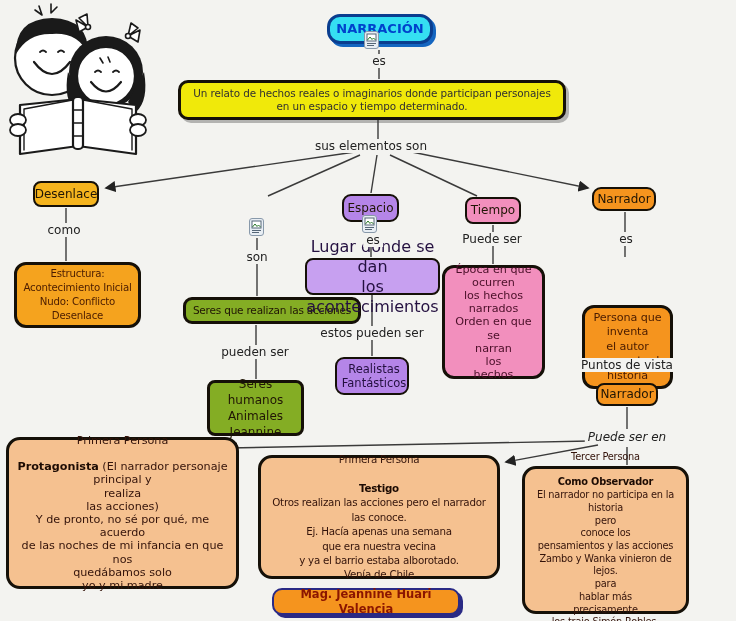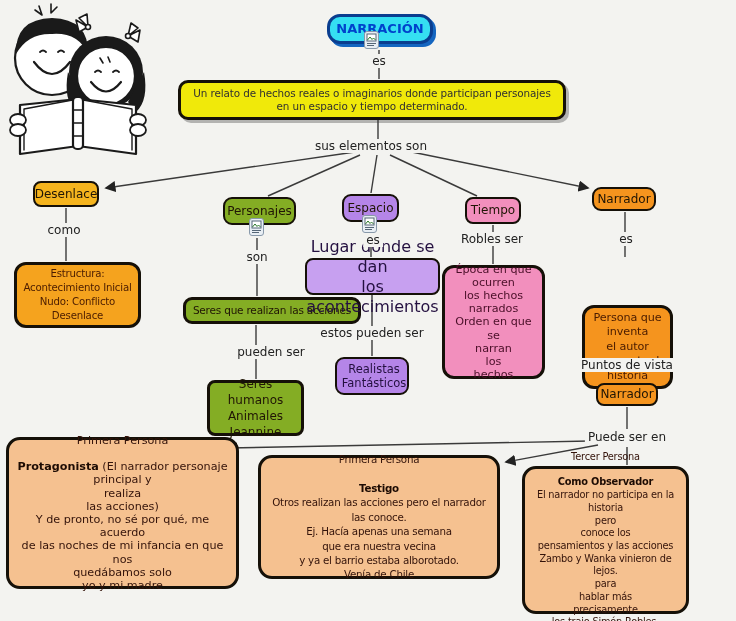--- a/index.html
+++ b/index.html
@@ -136,33 +136,32 @@
 en un espacio y tiempo determinado.</div>
   <div class="link-label" style="left:371px;top:139px;">sus elementos son</div>
 
   <div class="node" id="node-acciones">Desenlace</div>
   <div class="link-label" style="left:64px;top:223px;">como</div>
   <div class="node" id="node-estructura">Estructura:
 Acontecimiento Inicial
 Nudo: Conflicto
 Desenlace</div>
 
-  <div class="node" id="node-personajes">Personajes</div>
   <div class="res-icon" style="left:249px;top:218px;">
     <svg width="15" height="18" viewBox="0 0 15 18">
       <rect x="0.5" y="0.5" width="14" height="17" rx="2.5" fill="#e8eef4" stroke="#8899aa"></rect>
       <rect x="3" y="3" width="9" height="7" fill="#ffffff" stroke="#556677"></rect>
       <path d="M3.5,9 l2.5,-3 l2,2.5 l1.5,-1.5 l2,2" stroke="#2a7a2a" fill="none"></path>
       <line x1="3" y1="12.5" x2="12" y2="12.5" stroke="#556677"></line>
       <line x1="3" y1="14.5" x2="10" y2="14.5" stroke="#556677"></line>
     </svg>
   </div>
   <div class="link-label" style="left:257px;top:250px;">son</div>
   <div class="node" id="node-seres-acciones">Seres que realizan las acciones</div>
-  <div class="link-label" style="left:255px;top:345px;margin-left:16px;">pueden ser</div>
+  <div class="link-label" style="left:255px;top:345px;">pueden ser</div>
   <div class="node" id="node-seres-humanos">Seres humanos
 Animales
 Jeannine</div>
 
   <div class="node" id="node-espacio">Espacio</div>
   <div class="res-icon" style="left:362px;top:215px;">
     <svg width="15" height="18" viewBox="0 0 15 18">
       <rect x="0.5" y="0.5" width="14" height="17" rx="2.5" fill="#e8eef4" stroke="#8899aa"></rect>
       <rect x="3" y="3" width="9" height="7" fill="#ffffff" stroke="#556677"></rect>
       <path d="M3.5,9 l2.5,-3 l2,2.5 l1.5,-1.5 l2,2" stroke="#2a7a2a" fill="none"></path>
@@ -171,40 +170,40 @@
     </svg>
   </div>
   <div class="link-label" style="left:373px;top:233px;">es</div>
   <div class="node" id="node-lugar">Lugar donde se dan
 los acontecimientos</div>
   <div class="link-label" style="left:372px;top:326px;">estos pueden ser</div>
   <div class="node" id="node-realistas">Realistas
 Fantásticos</div>
 
   <div class="node" id="node-tiempo">Tiempo</div>
-  <div class="link-label" style="left:492px;top:232px;">Robles ser</div>
+  <div class="link-label" style="left:492px;top:232px;">Puede ser</div>
   <div class="node" id="node-epoca">Época en que
 ocurren
 los hechos
 narrados
 Orden en que se
 narran
 los
 hechos</div>
 
   <div class="node" id="node-narrador1">Narrador</div>
   <div class="link-label" style="left:626px;top:232px;">es</div>
   <div class="node" id="node-persona">Persona que
 inventa
 el autor
 para contar la
 historia</div>
   <div class="link-label" style="left:627px;top:358px;">Puntos de vista</div>
   <div class="node" id="node-narrador2">Narrador</div>
-  <div class="link-label" style="left:627px;top:430px;">Puede ser en</div>
+  <div class="link-label" style="left:627px;top:430px;font-style:italic;">Puede ser en</div>
 
   <div class="node" id="node-protagonista">
     <div><span>Primera Persona</span><br>
       <span class="bold-inline">Protagonista</span><span> (El narrador personaje
 principal y
 realiza
 las acciones)
 Y de pronto, no sé por qué, me
 acuerdo
 de las noches de mi infancia en que
@@ -234,14 +233,15 @@
 conoce los
 pensamientos y las acciones
 Zambo y Wanka vinieron de lejos.
 para
 hablar más
 precisamente
 los trajo Simón Robles.</span>
     </div>
   </div>
 
+  <div class="node" id="node-author">Mag. Jeannine Huari Valencia</div>
 
 </div>
 
 </body></html>

